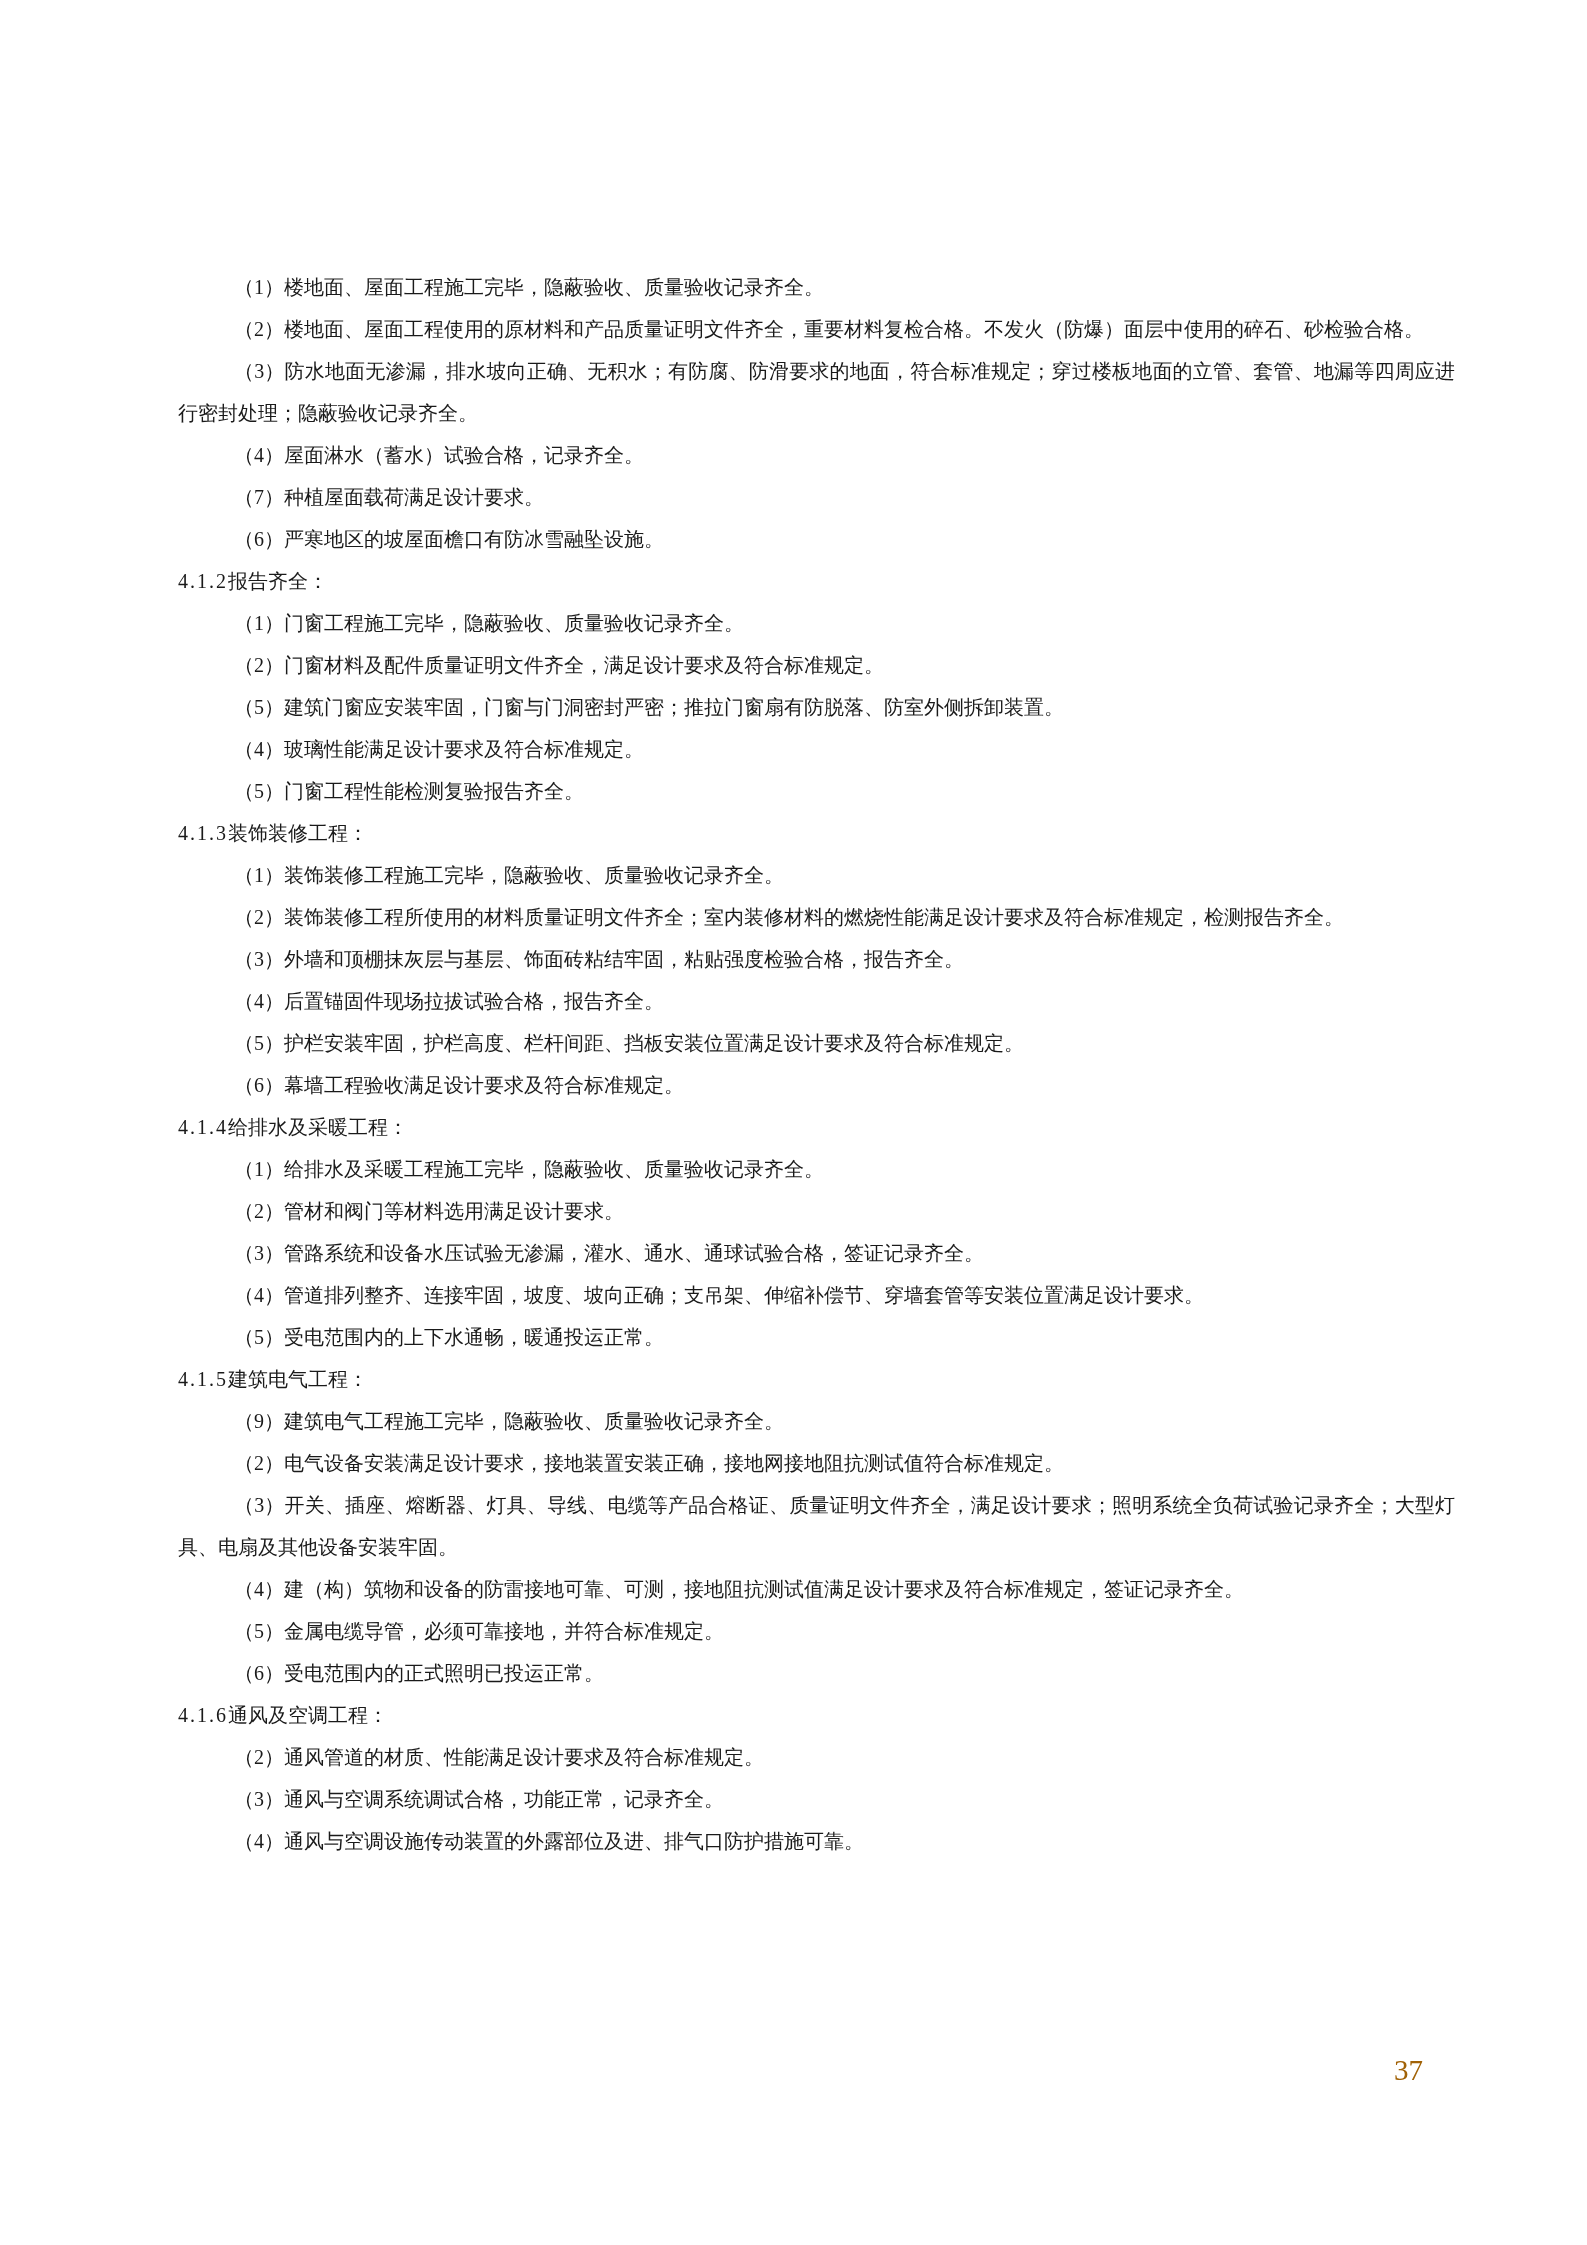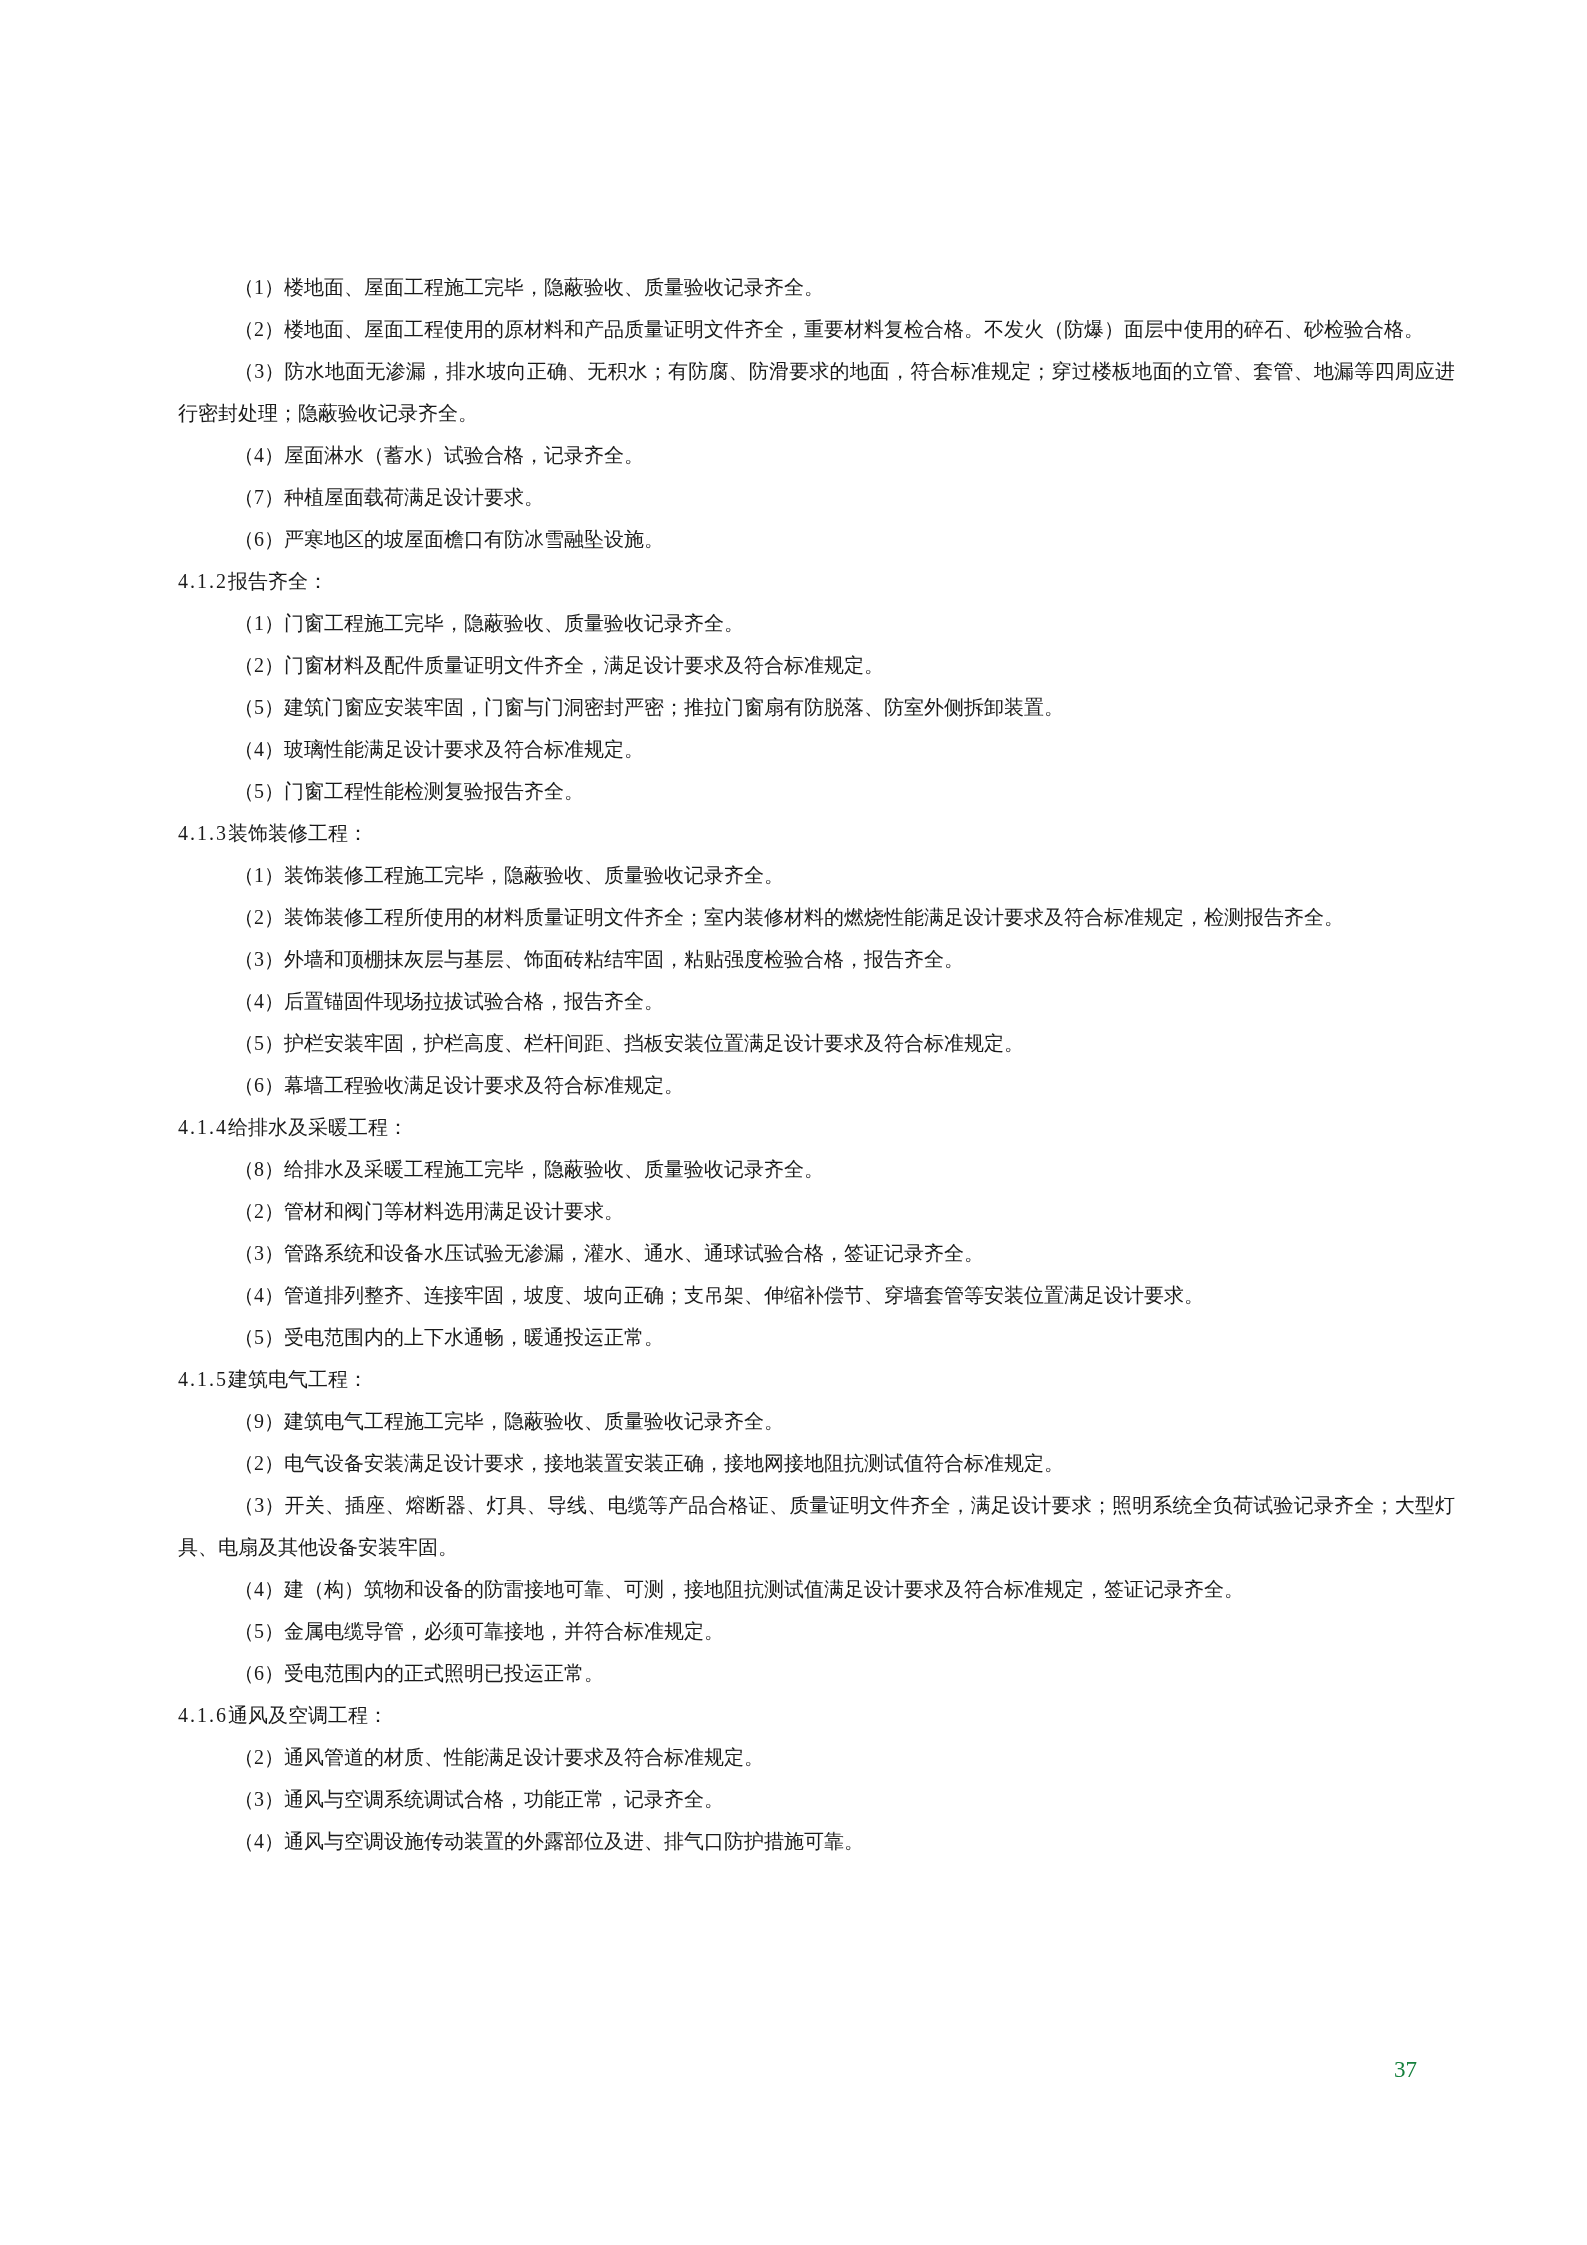--- a/index.html
+++ b/index.html
@@ -37,23 +37,23 @@
     text-indent: 0;
   }
   .heading .num {
     font-family: "Liberation Serif", serif;
     letter-spacing: 2px;
   }
   .page-number {
     position: absolute;
     left: 1394px;
     top: 2052px;
-    font-size: 23px;
+    font-size: 29px;
     line-height: 36px;
-    color: #15803d;
+    color: #a16207;
     font-family: "Liberation Serif", serif;
   }
 </style>
 </head>
 <body>
 
 <div class="page">
   <div class="content">
     <p class="clause">（1）楼地面、屋面工程施工完毕，隐蔽验收、质量验收记录齐全。</p>
     <p class="clause">（2）楼地面、屋面工程使用的原材料和产品质量证明文件齐全，重要材料复检合格。不发火（防爆）面层中使用的碎石、砂检验合格。</p>
@@ -68,21 +68,21 @@
     <p class="clause">（4）玻璃性能满足设计要求及符合标准规定。</p>
     <p class="clause">（5）门窗工程性能检测复验报告齐全。</p>
     <p class="heading"><span class="num">4.1.3</span><span>装饰装修工程：</span></p>
     <p class="clause">（1）装饰装修工程施工完毕，隐蔽验收、质量验收记录齐全。</p>
     <p class="clause">（2）装饰装修工程所使用的材料质量证明文件齐全；室内装修材料的燃烧性能满足设计要求及符合标准规定，检测报告齐全。</p>
     <p class="clause">（3）外墙和顶棚抹灰层与基层、饰面砖粘结牢固，粘贴强度检验合格，报告齐全。</p>
     <p class="clause">（4）后置锚固件现场拉拔试验合格，报告齐全。</p>
     <p class="clause">（5）护栏安装牢固，护栏高度、栏杆间距、挡板安装位置满足设计要求及符合标准规定。</p>
     <p class="clause">（6）幕墙工程验收满足设计要求及符合标准规定。</p>
     <p class="heading"><span class="num">4.1.4</span><span>给排水及采暖工程：</span></p>
-    <p class="clause">（8）给排水及采暖工程施工完毕，隐蔽验收、质量验收记录齐全。</p>
+    <p class="clause">（1）给排水及采暖工程施工完毕，隐蔽验收、质量验收记录齐全。</p>
     <p class="clause">（2）管材和阀门等材料选用满足设计要求。</p>
     <p class="clause">（3）管路系统和设备水压试验无渗漏，灌水、通水、通球试验合格，签证记录齐全。</p>
     <p class="clause">（4）管道排列整齐、连接牢固，坡度、坡向正确；支吊架、伸缩补偿节、穿墙套管等安装位置满足设计要求。</p>
     <p class="clause">（5）受电范围内的上下水通畅，暖通投运正常。</p>
     <p class="heading"><span class="num">4.1.5</span><span>建筑电气工程：</span></p>
     <p class="clause">（9）建筑电气工程施工完毕，隐蔽验收、质量验收记录齐全。</p>
     <p class="clause">（2）电气设备安装满足设计要求，接地装置安装正确，接地网接地阻抗测试值符合标准规定。</p>
     <p class="clause">（3）开关、插座、熔断器、灯具、导线、电缆等产品合格证、质量证明文件齐全，满足设计要求；照明系统全负荷试验记录齐全；大型灯具、电扇及其他设备安装牢固。</p>
     <p class="clause">（4）建（构）筑物和设备的防雷接地可靠、可测，接地阻抗测试值满足设计要求及符合标准规定，签证记录齐全。</p>
     <p class="clause">（5）金属电缆导管，必须可靠接地，并符合标准规定。</p>

